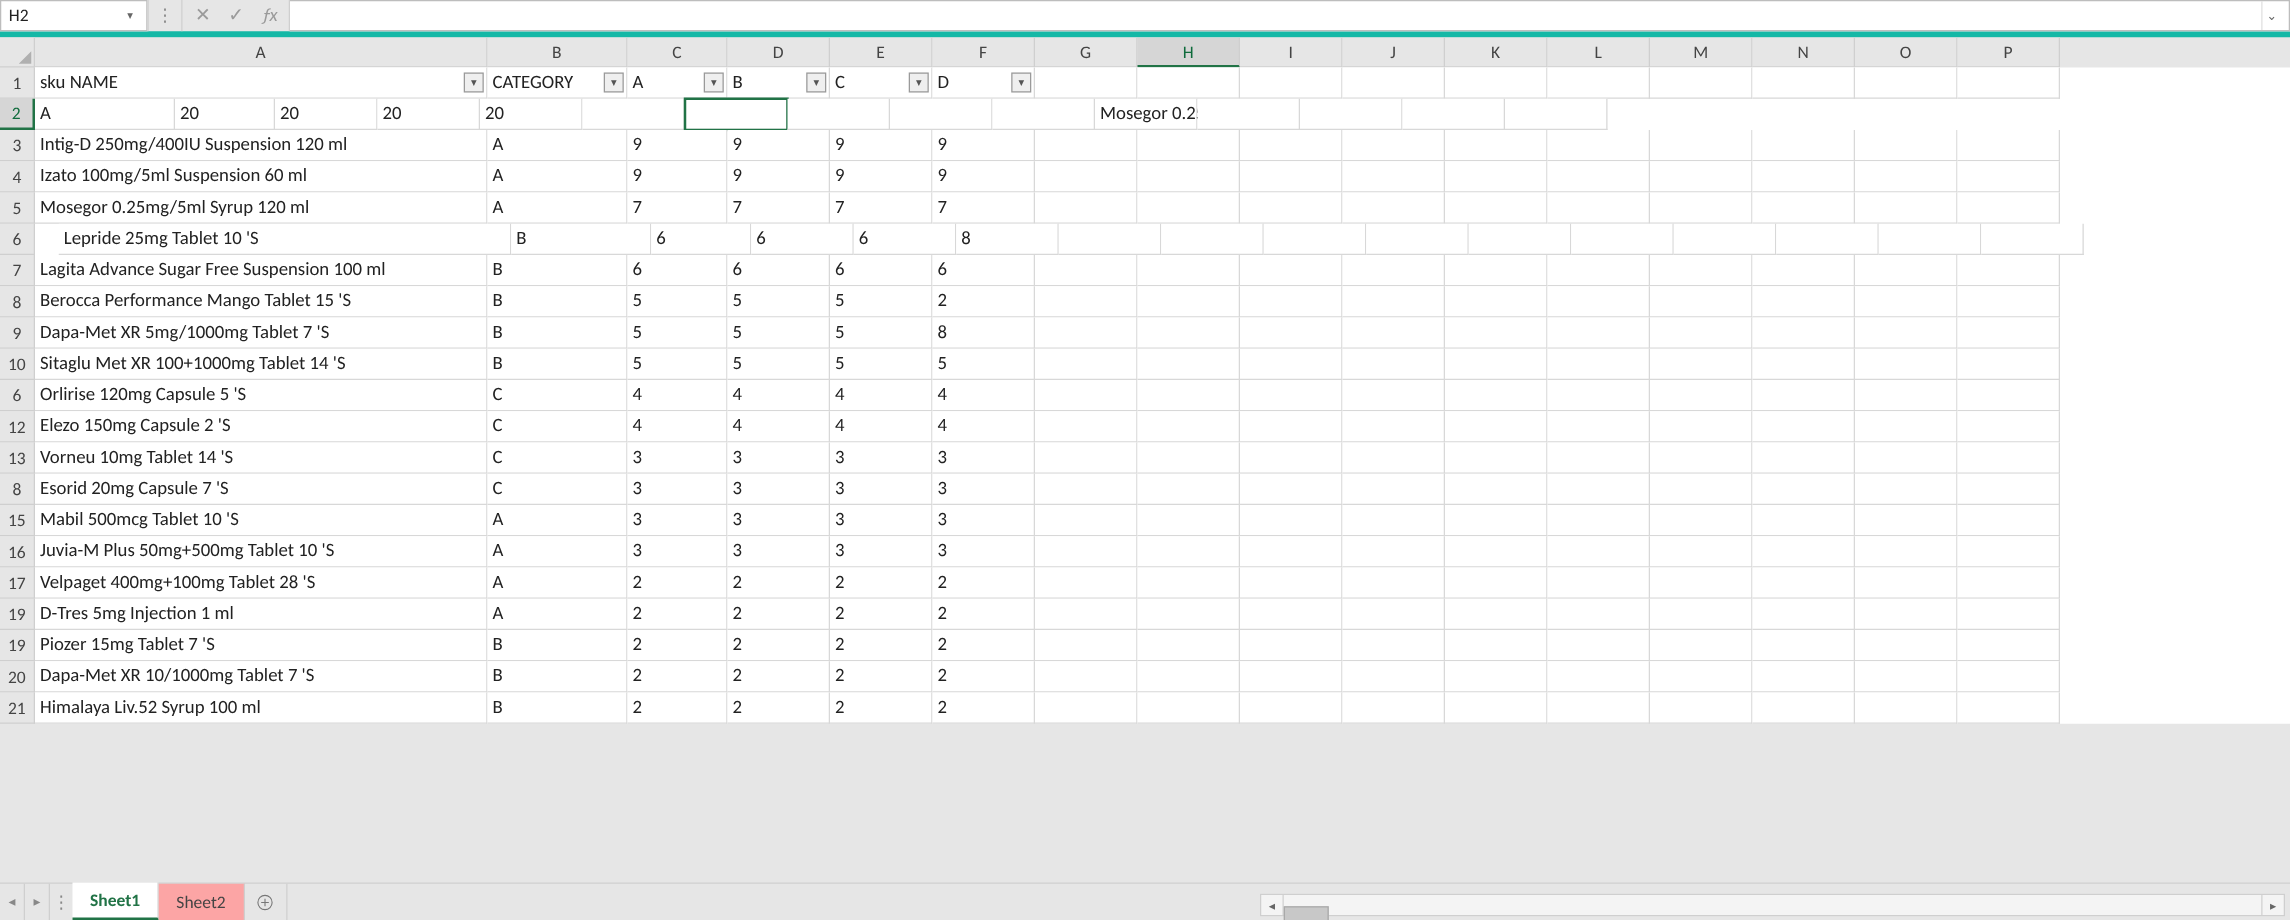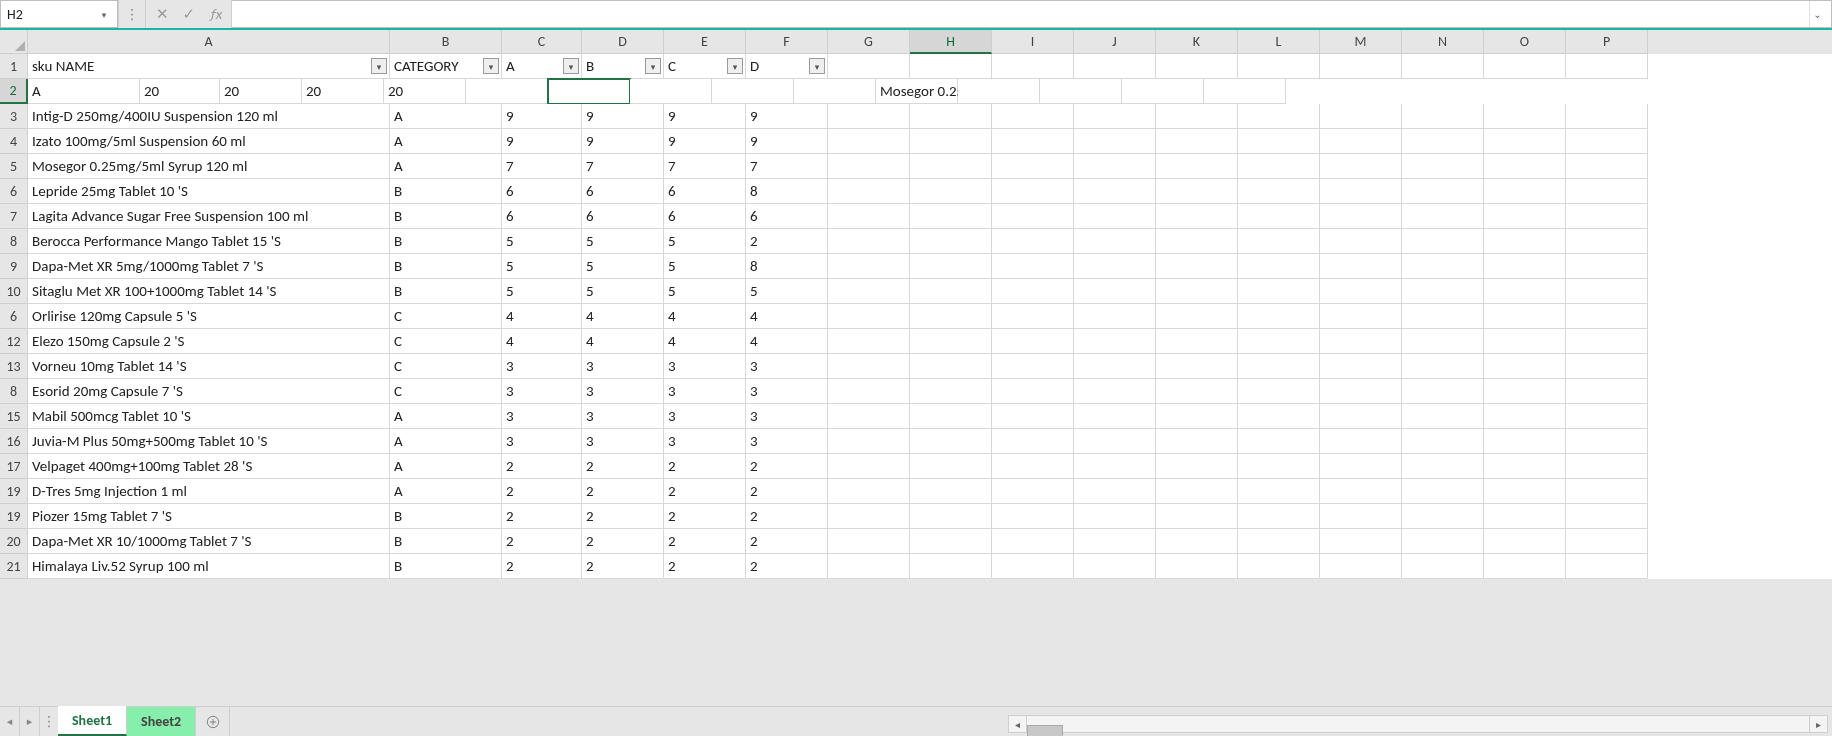--- a/index.html
+++ b/index.html
@@ -18,21 +18,21 @@
     flex-direction: column;
     background:#e6e6e6;
   }
 
   
   .fbar {
     height: 30px;
     background:#e6e6e6;
     display:flex;
     align-items:stretch;
-    border-bottom:2px solid #14b8a6;
+    border-bottom:5px solid #14b8a6;
   }
   .namebox{
     width:118px;
     height:100%;
     display:flex;
     align-items:center;
     background:#fff;
     border:1px solid #bdbdbd;
     padding:0 6px;
     font-size:14px;
@@ -126,21 +126,21 @@
   .tabbar{
     position:absolute;left:0;right:0;bottom:0;height:30px;
     background:#e6e6e6;border-top:1px solid #cfcfcf;
     display:flex;align-items:stretch;font-size:14px;
   }
   .tabbar .navbtn{
     width:20px;display:flex;align-items:center;justify-content:center;color:#888;font-size:11px;border-right:1px solid #cfcfcf;
   }
   .tabbar .vsep{width:18px;display:flex;align-items:center;justify-content:center;color:#888;}
   .tabbar .tab{
-    padding:0 14px;display:flex;align-items:center;border-right:1px solid #cfcfcf;background:#86efac;color:#444;font-weight:bold;
+    padding:0 14px;display:flex;align-items:center;border-right:1px solid #cfcfcf;background:#fca5a5;color:#444;
   }
   .tabbar .tab.active{background:#fff;border-top:none;border-bottom:2px solid #217346;color:#217346;font-weight:600;margin-top:-1px;}
   .tabbar .addtab{
     width:34px;display:flex;align-items:center;justify-content:center;color:#666;border-right:1px solid #cfcfcf;
   }
   .tabbar .addtab svg{width:14px;height:14px;}
   .tabbar .filler{flex:1;}
   .tabbar .vdots2{width:20px;display:flex;align-items:center;justify-content:center;color:#888;}
 
   
@@ -373,21 +373,21 @@
                 <div class="cell" style="width: 82px;"></div>
                 <div class="cell" style="width: 82px;"></div>
                 <div class="cell" style="width: 82px;"></div>
                 <div class="cell" style="width: 82px;"></div>
                 <div class="cell" style="width: 82px;"></div>
                 <div class="cell" style="width: 82px;"></div>
                 <div class="cell" style="width: 82px;"></div>
                 <div class="cell" style="width: 82px;"></div>
               </div>
               <div class="row">
-                <div class="cell" style="width: 362px;">
+                <div class="cell" style="width: 362px; margin-left: 19px;">
                   <span>Lepride 25mg Tablet 10 'S</span>
                 </div>
                 <div class="cell" style="width: 112px;">
                   <span>B</span>
                 </div>
                 <div class="cell" style="width: 80px;">
                   <span>6</span>
                 </div>
                 <div class="cell" style="width: 82px;">
                   <span>6</span>

